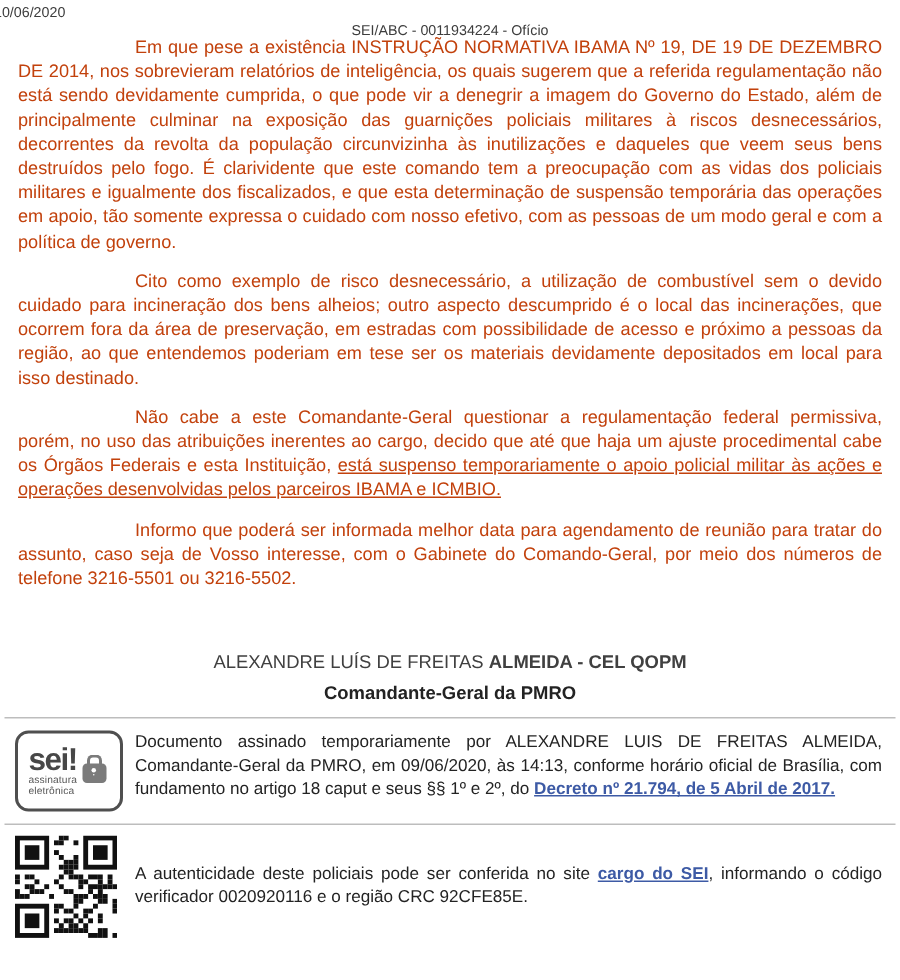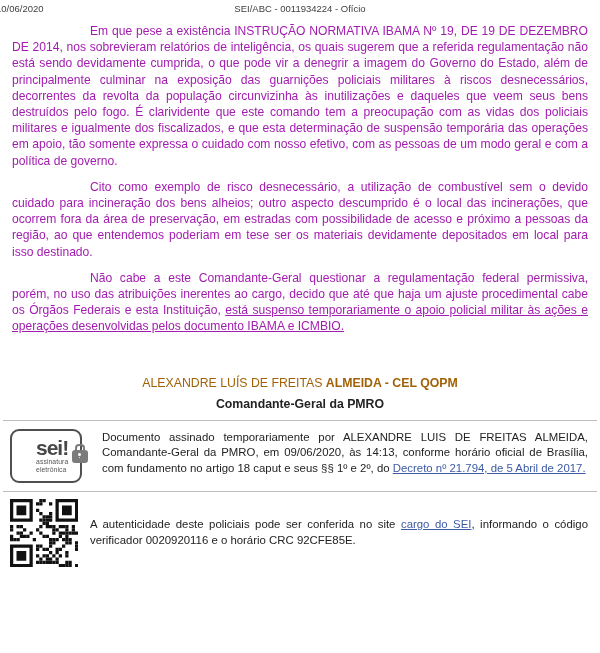--- a/index.html
+++ b/index.html
@@ -6,80 +6,81 @@
   html,body { background:#ffffff; }
   body { font-family:"Liberation Sans", sans-serif; color:#222222; }
   .page {
     position:relative; width:600px; height:653px; background:#fff;
     overflow:hidden; margin:0 auto;
   }
   
   .doc-header { position:absolute; top:3px; left:0; width:100%; height:14px;
     font-size:9.5px; color:#3d3d3d; }
   .doc-date { position:absolute; left:-4px; top:0; white-space:nowrap; }
-  .doc-title { position:absolute; left:0; width:100%; text-align:center; top:0; }
+  .doc-title { position:absolute; left:0; width:100%; text-align:center; top:12px; }
 
   
   .doc-body { padding:23px 12px 0 12px; }
   .doc-body p {
     font-size:12.1px; line-height:16.2px; text-align:justify;
-    text-indent:78px; margin:0 0 10px 0; color:#a21caf;
+    text-indent:78px; margin:0 0 10px 0; color:#c2410c;
   }
   .u { text-decoration:underline; }
   .closing { text-indent:0 !important; padding-left:74px; margin-top:21px !important; }
 
-  .sig-name { text-align:center; font-size:12.3px; margin-top:41px; color:#a16207; }
+  .sig-name { text-align:center; font-size:12.3px; margin-top:41px; color:#404040; }
   .sig-name b { font-weight:bold; }
   .sig-role { text-align:center; font-size:12.3px; font-weight:bold; margin-top:7px; color:#232323; }
 
   hr.sep { border:none; border-top:1px solid #bdbdbd; margin:0 3px; }
   .sep1 { margin-top:9px !important; }
 
   
   .stamp-row { display:flex; align-items:flex-start; padding:8px 12px 8px 10px; }
   .sei-badge {
     flex:0 0 auto; width:72px; height:54px; border:2px solid #4f4f4f; border-radius:9px;
-    display:flex; align-items:center; padding:3px 4px 3px 24px; margin-right:20px;
+    display:flex; align-items:center; padding:3px 4px 3px 7px; margin-right:8px;
   }
   .sei-left { display:flex; flex-direction:column; }
   .sei-word { font-weight:bold; font-size:21px; line-height:20px; letter-spacing:-1px; color:#474747; }
   .sei-sub { font-size:6.8px; line-height:7.5px; color:#565656; letter-spacing:0.1px; }
   .lock { display:inline-block; position:relative; width:16px; height:13px; background:#7b7b7b;
     border-radius:3px; margin-left:4px; margin-top:2px; flex:0 0 auto; }
   .lock::before { content:""; position:absolute; left:3px; top:-6px; width:6px; height:6px;
     border:2px solid #7b7b7b; border-bottom:none; border-radius:4px 4px 0 0; }
   .lock::after { content:""; position:absolute; left:6px; top:3px; width:3px; height:3px;
     background:#fff; border-radius:50%; box-shadow:0 3px 0 -1px #fff; }
 
   .stamp-text, .verify-text {
     font-size:11.4px; line-height:15.6px; text-align:justify; color:#232323; flex:1 1 auto;
   }
   .stamp-text { margin-top:1px; }
   .stamp-text b, .verify-text b { font-weight:normal; }
-  a.lnk { color:#3d5aa5; text-decoration:underline; cursor:pointer; }
+  a.lnk { color:#3d5aa5; text-decoration:underline; cursor:pointer;font-weight:bold; }
 
   
   .verify-row { display:flex; align-items:center; padding:7px 12px 0 10px; }
   .qr { flex:0 0 auto; width:68px; height:68px; margin-right:12px; }
   .qr svg { display:block; }
 </style>
 </head>
 <body>
 
 <div class="page">
 
   <div class="doc-header">
     <span class="doc-date">10/06/2020</span>
     <span class="doc-title">SEI/ABC - 0011934224 - Ofício</span>
   </div>
 
   <div class="doc-body">
     <p>Em que pese a existência INSTRUÇÃO NORMATIVA IBAMA Nº 19, DE 19 DE DEZEMBRO DE 2014, nos sobrevieram relatórios de inteligência, os quais sugerem que a referida regulamentação não está sendo devidamente cumprida, o que pode vir a denegrir a imagem do Governo do Estado, além de principalmente culminar na exposição das guarnições policiais militares à riscos desnecessários, decorrentes da revolta da população circunvizinha às inutilizações e daqueles que veem seus bens destruídos pelo fogo. É clarividente que este comando tem a preocupação com as vidas dos policiais militares e igualmente dos fiscalizados, e que esta determinação de suspensão temporária das operações em apoio, tão somente expressa o cuidado com nosso efetivo, com as pessoas de um modo geral e com a política de governo.</p>
     <p>Cito como exemplo de risco desnecessário, a utilização de combustível sem o devido cuidado para incineração dos bens alheios; outro aspecto descumprido é o local das incinerações, que ocorrem fora da área de preservação, em estradas com possibilidade de acesso e próximo a pessoas da região, ao que entendemos poderiam em tese ser os materiais devidamente depositados em local para isso destinado.</p>
-    <p><span>Não cabe a este Comandante-Geral questionar a regulamentação federal permissiva, porém, no uso das atribuições inerentes ao cargo, decido que até que haja um ajuste procedimental cabe os Órgãos Federais e esta Instituição, </span><span class="u">está suspenso temporariamente o apoio policial militar às ações e operações desenvolvidas pelos documento IBAMA e ICMBIO.</span></p>
+    <p><span>Não cabe a este Comandante-Geral questionar a regulamentação federal permissiva, porém, no uso das atribuições inerentes ao cargo, decido que até que haja um ajuste procedimental cabe os Órgãos Federais e esta Instituição, </span><span class="u">está suspenso temporariamente o apoio policial militar às ações e operações desenvolvidas pelos parceiros IBAMA e ICMBIO.</span></p>
+    <p>Informo que poderá ser informada melhor data para agendamento de reunião para tratar do assunto, caso seja de Vosso interesse, com o Gabinete do Comando-Geral, por meio dos números de telefone 3216-5501 ou 3216-5502.</p>
 
     <div class="sig-name"><span>ALEXANDRE LUÍS DE FREITAS </span><b>ALMEIDA - CEL QOPM</b></div>
     <div class="sig-role">Comandante-Geral da PMRO</div>
   </div>
 
   <hr class="sep sep1">
 
   <div class="stamp-row">
     <div class="sei-badge">
       <div class="sei-left">
@@ -209,16 +210,16 @@
           <rect x="3.25" y="3.25" width="16.25" height="16.25" fill="#fff"></rect>
           <rect x="6.5" y="6.5" width="9.75" height="9.75" fill="#111"></rect>
           <rect x="45.5" y="0" width="22.75" height="22.75" fill="#111"></rect>
           <rect x="48.75" y="3.25" width="16.25" height="16.25" fill="#fff"></rect>
           <rect x="52" y="6.5" width="9.75" height="9.75" fill="#111"></rect>
           <rect x="0" y="45.5" width="22.75" height="22.75" fill="#111"></rect>
           <rect x="3.25" y="48.75" width="16.25" height="16.25" fill="#fff"></rect>
           <rect x="6.5" y="52" width="9.75" height="9.75" fill="#111"></rect>
         </svg>
       </div>
-    <p class="verify-text"><span>A autenticidade deste policiais pode ser conferida no site </span><a class="lnk">cargo do SEI</a><span>, informando o código verificador </span><b>0020920116</b><span> e o horário CRC </span><b>92CFE85E</b><span>.</span></p>
+    <p class="verify-text"><span>A autenticidade deste policiais pode ser conferida no site </span><a class="lnk">cargo do SEI</a><span>, informando o código verificador </span><b>0020920116</b><span> e o região CRC </span><b>92CFE85E</b><span>.</span></p>
   </div>
 
 </div>
 
 </body></html>

